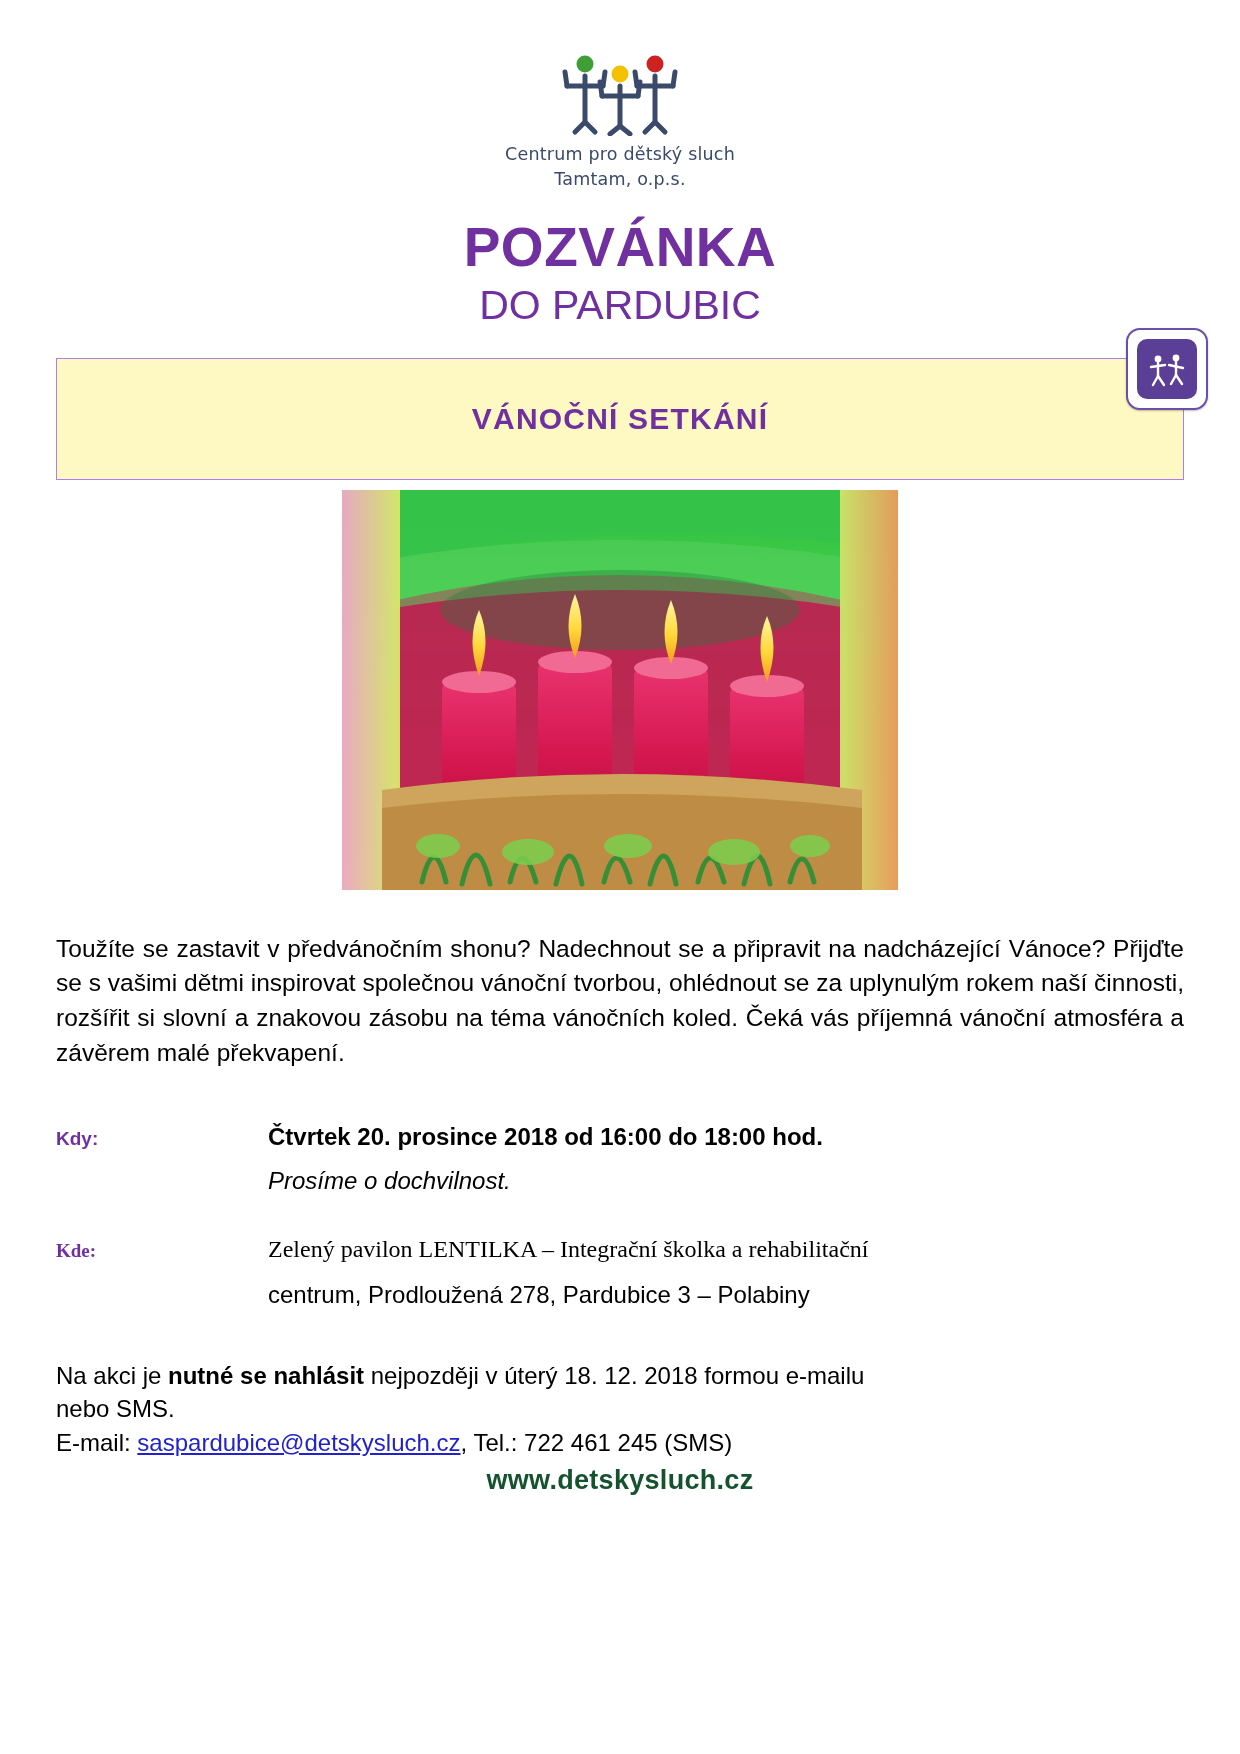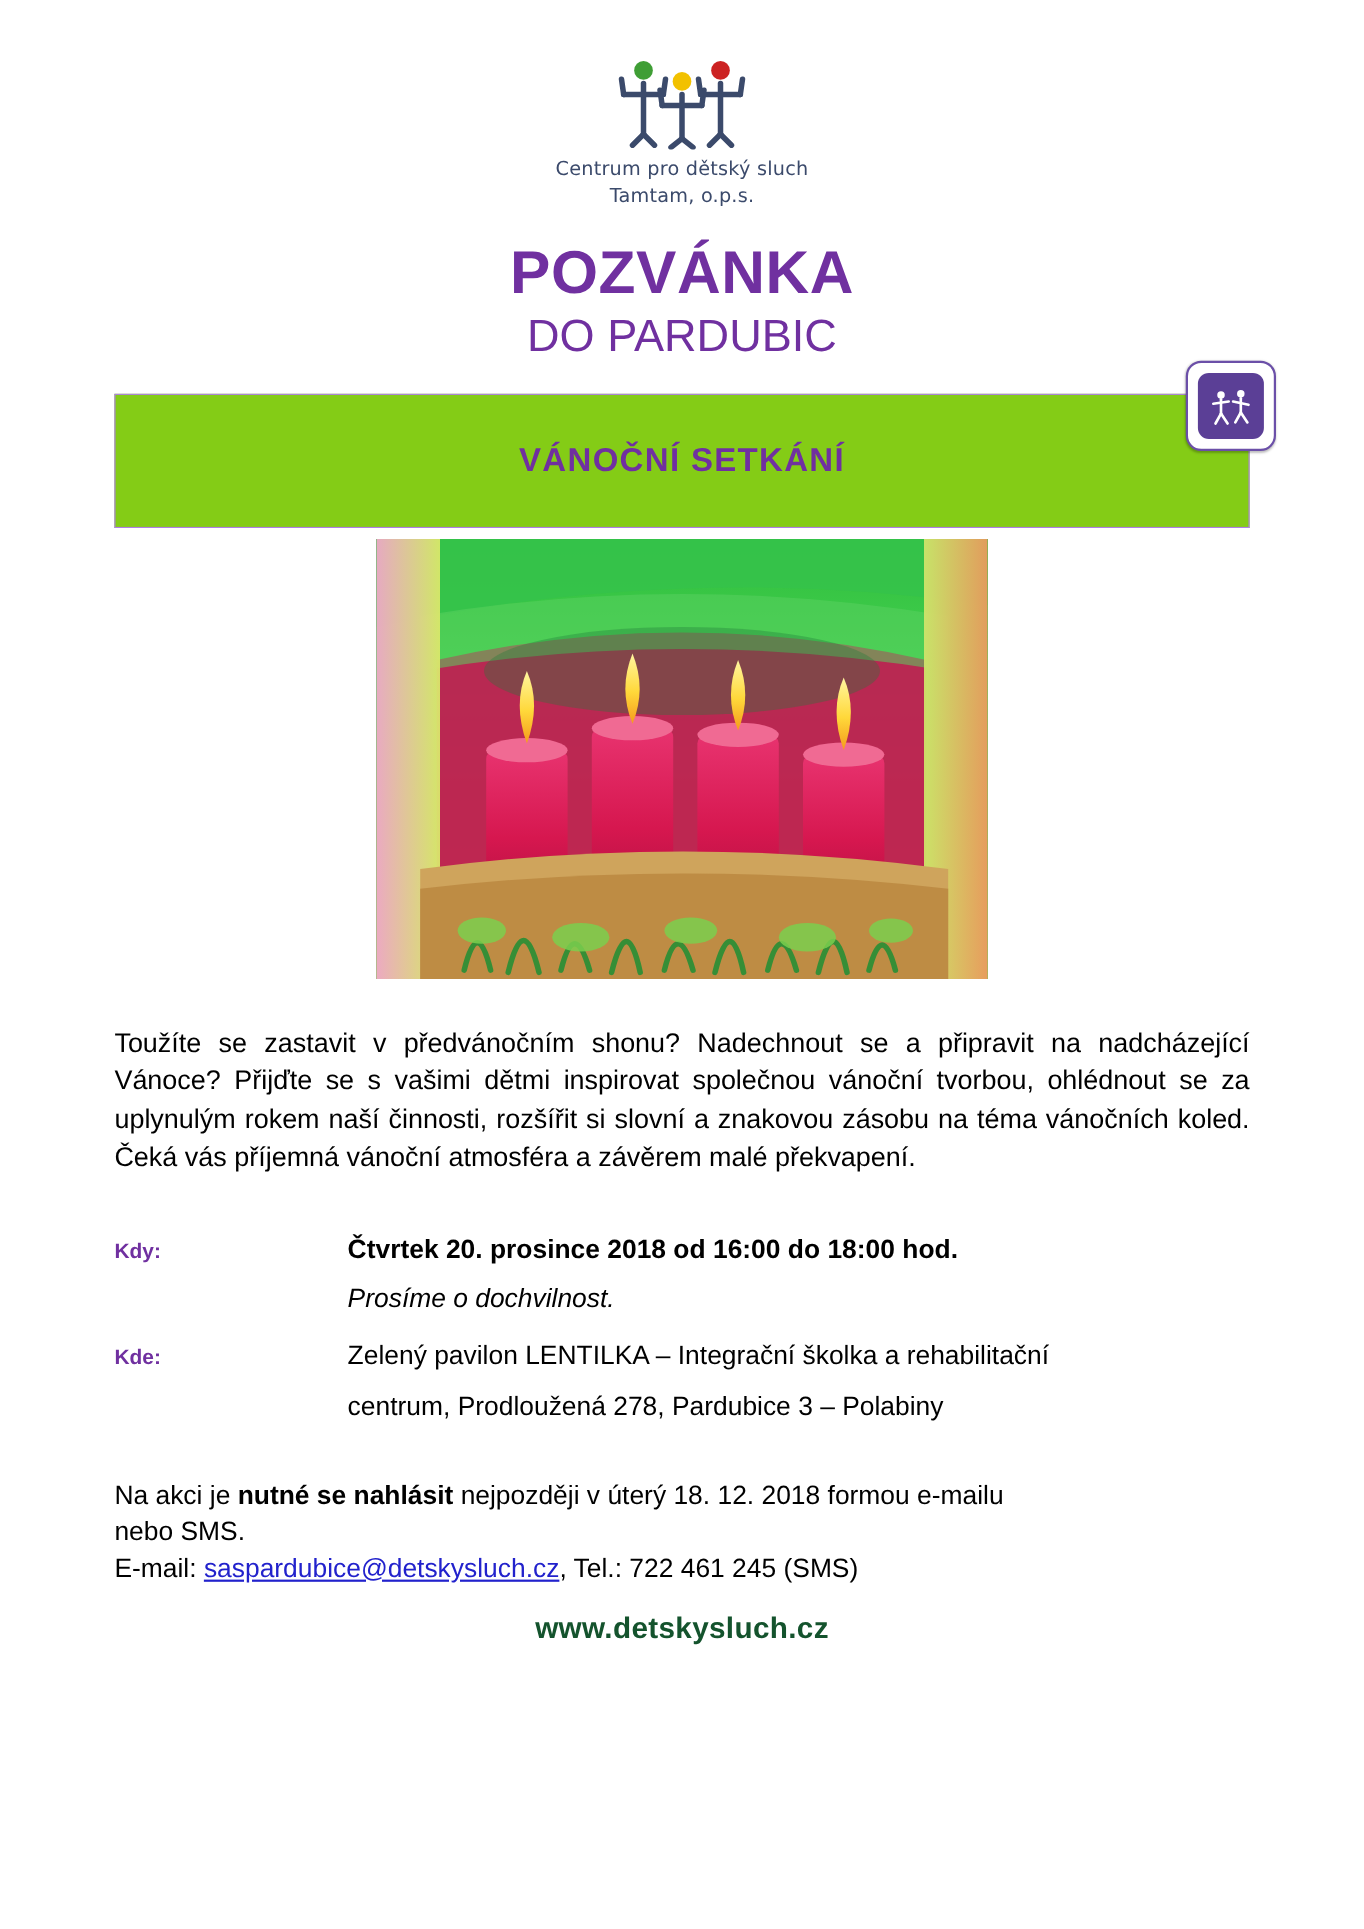--- a/index.html
+++ b/index.html
@@ -13,21 +13,21 @@
     font-family: "Liberation Sans", sans-serif;
     color: #000000;
     overflow: hidden;
     position: relative;
   }
   .page {
     position: relative;
     width: 1240px;
     height: 1754px;
     box-sizing: border-box;
-    padding: 0 104px;
+    padding: 0 56px;
   }
 
   
   .logo-block {
     padding-top: 52px;
     display: flex;
     flex-direction: column;
     align-items: center;
   }
   .logo-mark {
@@ -64,21 +64,21 @@
     font-weight: normal;
     line-height: 1.1;
   }
 
   
   .banner-wrap {
     position: relative;
     margin-top: 30px;
   }
   .banner {
-    background: #84cc16;
+    background: #fef9c3;
     border: 1px solid #b07ee8;
     height: 120px;
     display: flex;
     align-items: center;
     justify-content: center;
   }
   .banner-text {
     color: #7030a0;
     font-size: 30px;
     font-weight: bold;
@@ -146,21 +146,21 @@
     font-weight: bold;
     font-size: 19px;
   }
   .det-value {
     font-size: 24px;
     line-height: 1.5;
   }
   .det-value.bold { font-weight: bold; }
   .det-value.italic { font-style: italic; }
   .det-row.gap-top { margin-top: 8px; }
-  .det-row.gap-top2 { margin-top: 16px; }
+  .det-row.gap-top2 { margin-top: 32px; font-family: Liberation Serif, serif; }
   .det-cont {
     margin-left: 212px;
     font-size: 24px;
     line-height: 1.5;
     margin-top: 10px;
   }
 
   
   .register {
     margin-top: 46px;

